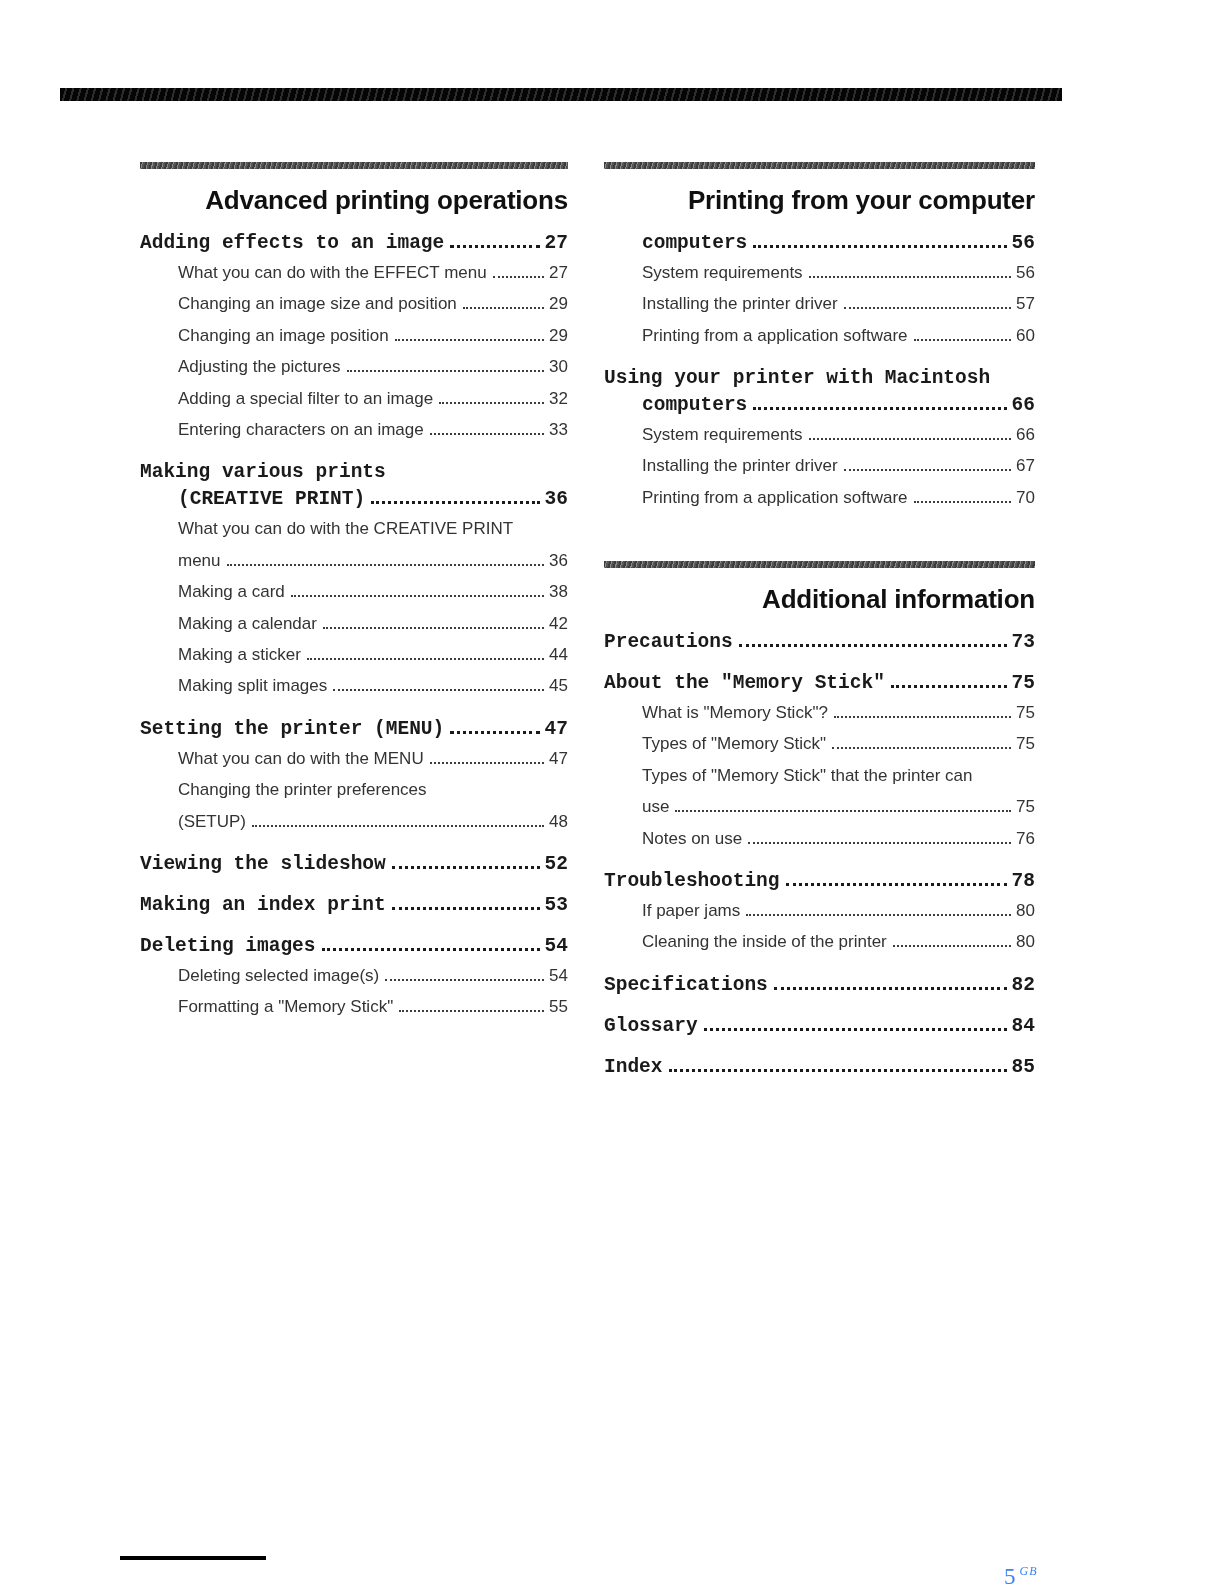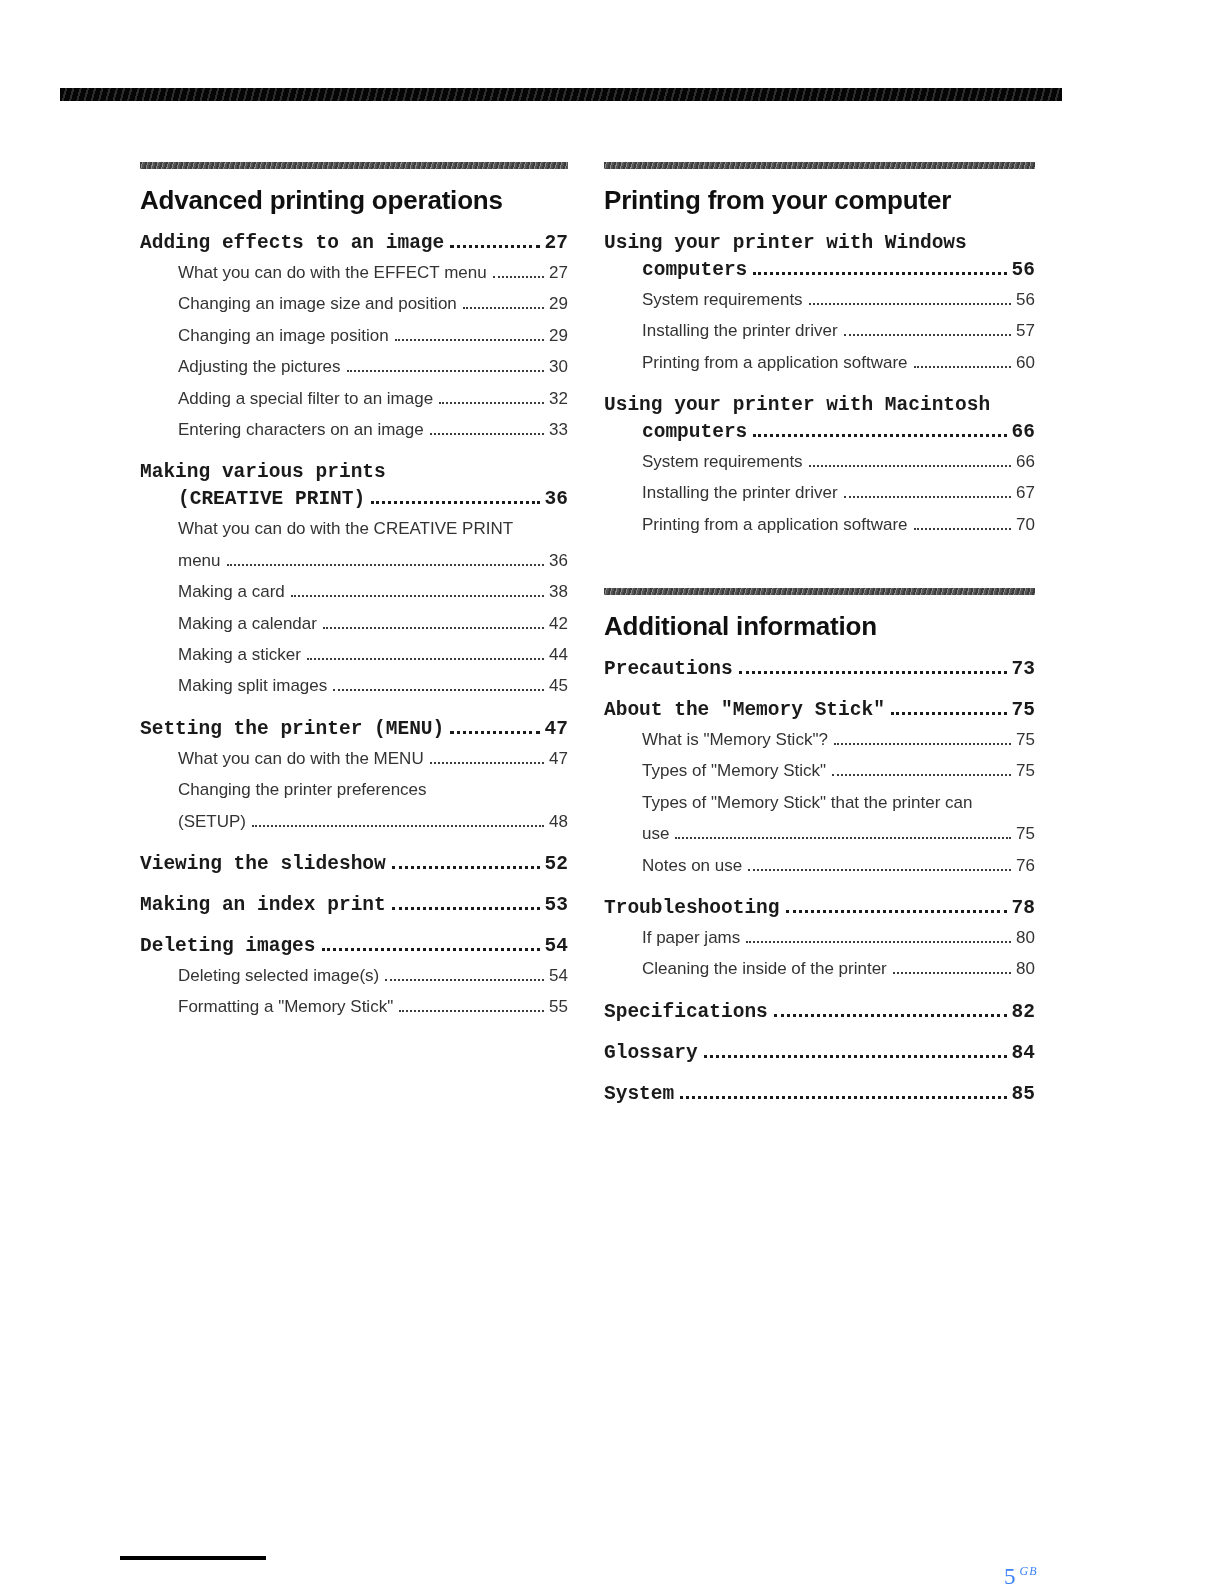--- a/index.html
+++ b/index.html
@@ -25,21 +25,21 @@
 
   .section + .section { margin-top: 48px; }
 
   .section-rule {
     height: 7px;
     background: repeating-linear-gradient(105deg, #3c3c3c 0 2px, #8c8c8c 2px 3px, #555555 3px 5px);
     margin-bottom: 17px;
   }
   .section-title {
     font-size: 26px; line-height: 1.15; font-weight: 700;
-    color: #101010; margin: 0 0 10px 0; letter-spacing: -0.2px;
+    color: #101010; margin: 0 0 10px 0; letter-spacing: -0.2px; text-align: right;
   }
 
   .entry { margin: 0; }
   .entry.l1 {
     margin-top: 14px; font-weight: 700; font-size: 19.5px;
     color: #1a1a1a; line-height: 1.38; font-family: Liberation Mono, monospace;
   }
   .entry.l2 {
     font-weight: 400; font-size: 17px; color: #333333;
     padding-left: 38px; line-height: 1.85; text-align: right;
@@ -239,23 +239,20 @@
             <span class="pagenum">55</span>
           </div>
         </div>
       </div>
     </div>
   <div class="col col-right">
       <div class="section">
         <div class="section-rule"></div>
         <h2 class="section-title">Printing from your computer</h2>
         <div class="entry l1">
-          <div class="line">
-            <span class="label">Using your printer with Windows</span>
-          </div>
           <div class="line cont-indent">
             <span class="label">computers</span>
             <span class="leader"></span>
             <span class="pagenum">56</span>
           </div>
         </div>
         <div class="entry l2">
           <div class="line">
             <span class="label">System requirements</span>
             <span class="leader"></span>
@@ -386,21 +383,21 @@
         </div>
         <div class="entry l1">
           <div class="line">
             <span class="label">Glossary</span>
             <span class="leader"></span>
             <span class="pagenum">84</span>
           </div>
         </div>
         <div class="entry l1">
           <div class="line">
-            <span class="label">System</span>
+            <span class="label">Index</span>
             <span class="leader"></span>
             <span class="pagenum">85</span>
           </div>
         </div>
       </div>
     </div>
 
   <div class="page-number"><span>5</span><span class="page-edition">GB</span></div>
 
   <div class="footer-mark"></div>

